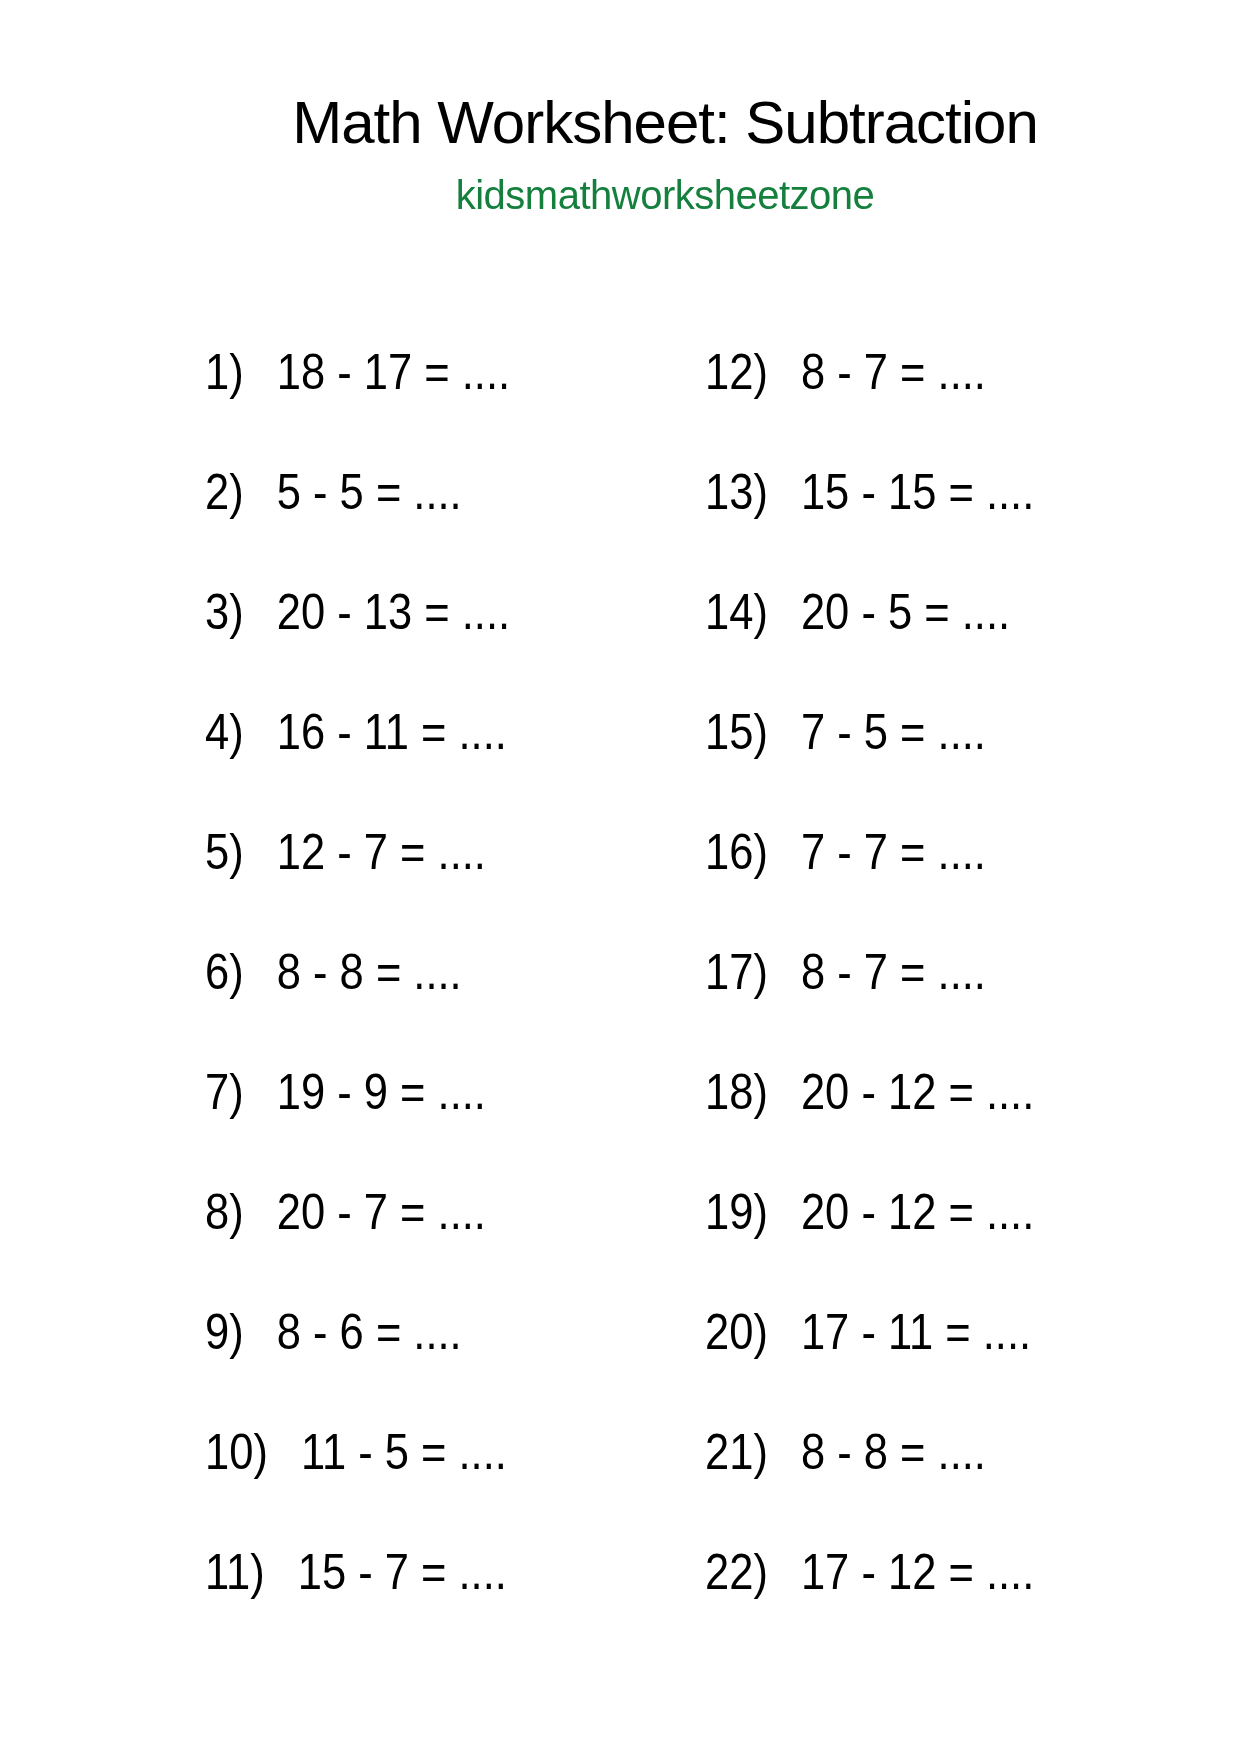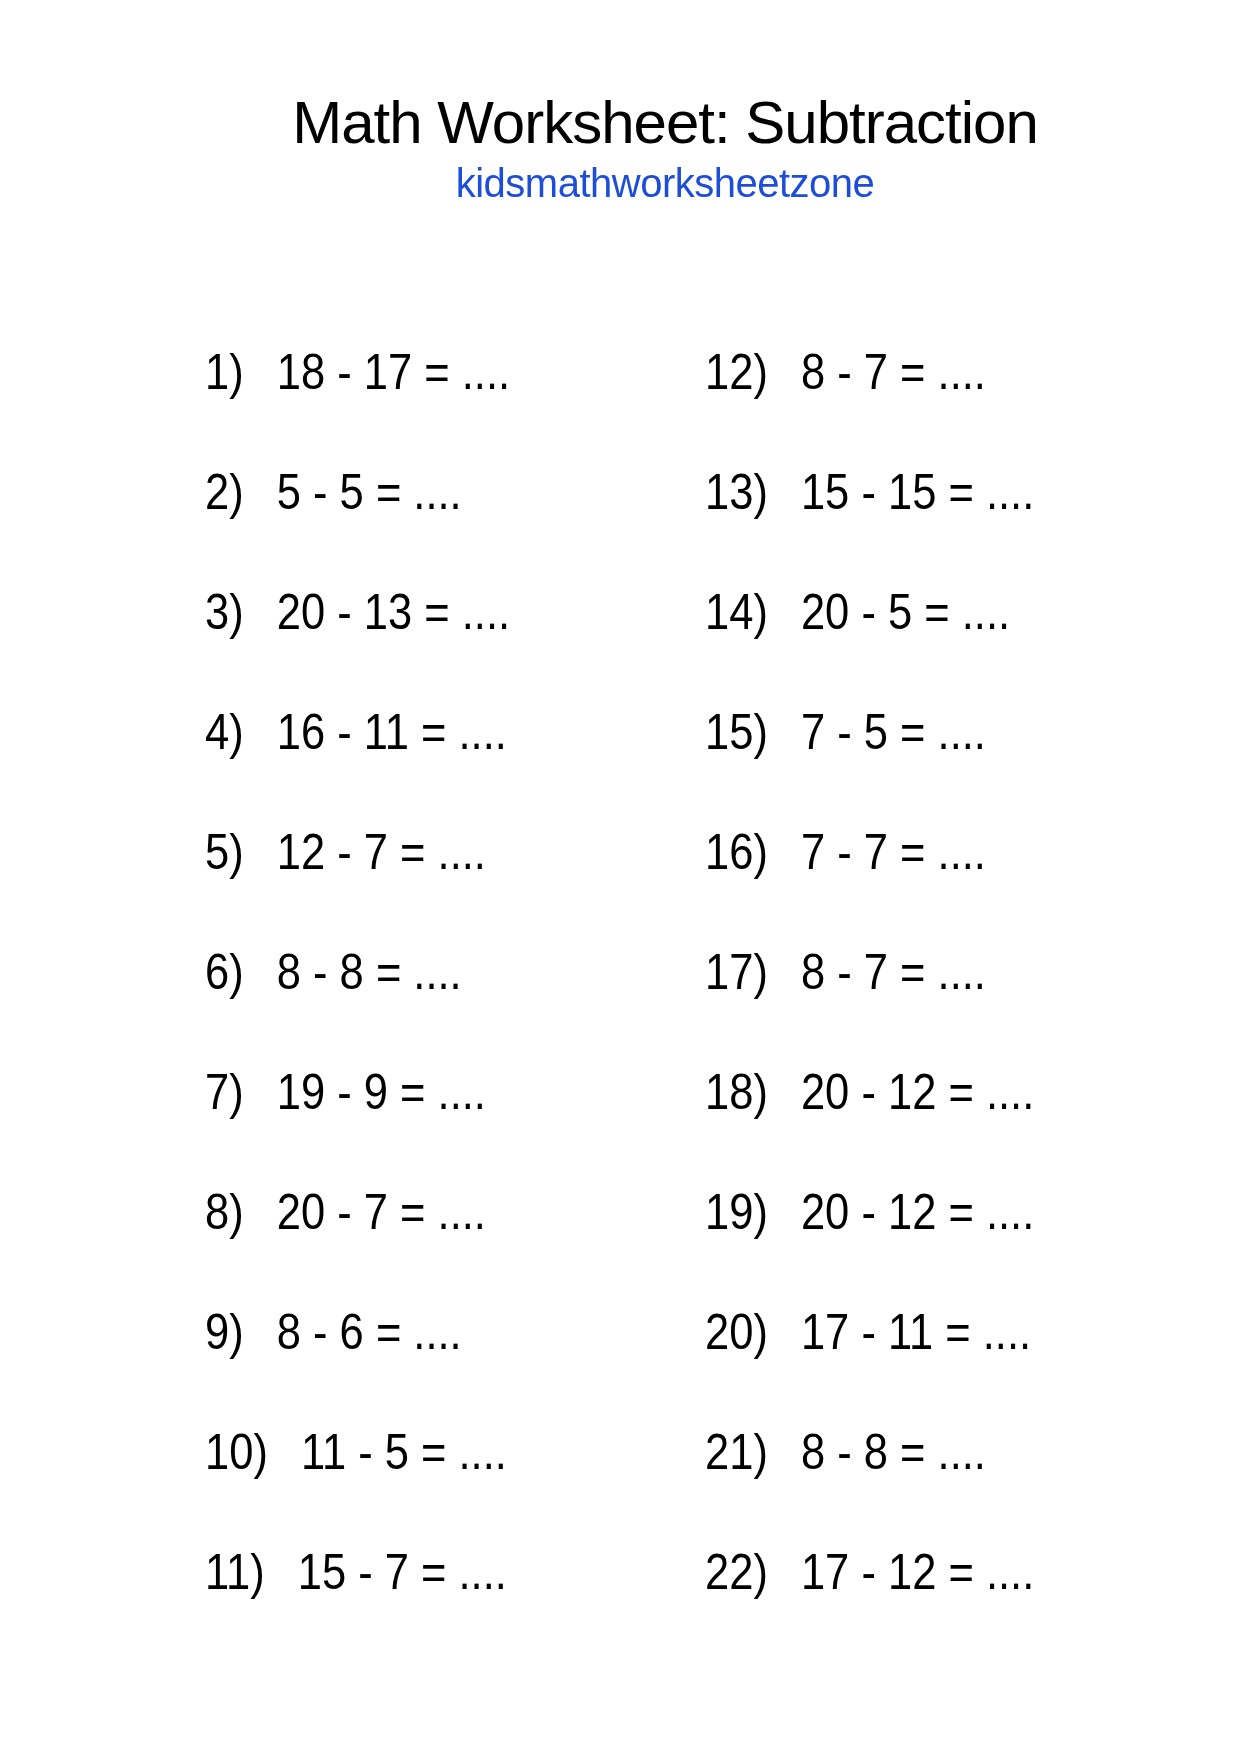--- a/index.html
+++ b/index.html
@@ -26,24 +26,24 @@
   }
   .title {
     margin: 88px 0 0 0;
     font-size: 60px;
     font-weight: 400;
     letter-spacing: -1px;
     color: #000000;
     line-height: 1.15;
   }
   .subtitle {
-    margin-top: 4px;
+    margin-top: 16px;
     font-size: 40px;
     font-weight: 400;
-    color: #1d4ed8;
+    color: #15803d;
     letter-spacing: -0.5px;
   }
   .problems {
     position: absolute;
     top: 312px;
     left: 205px;
     display: grid;
     grid-template-columns: 500px auto;
   }
   .col { display: block; }

